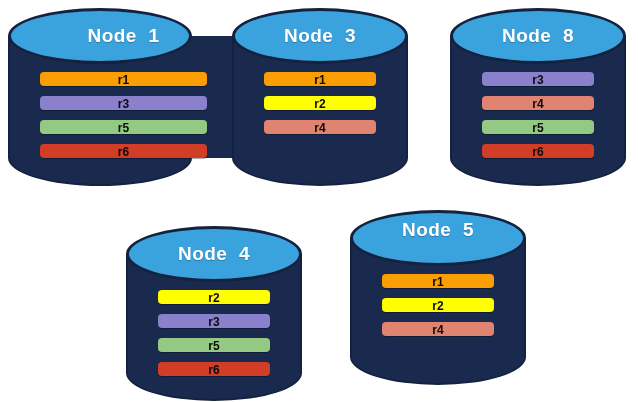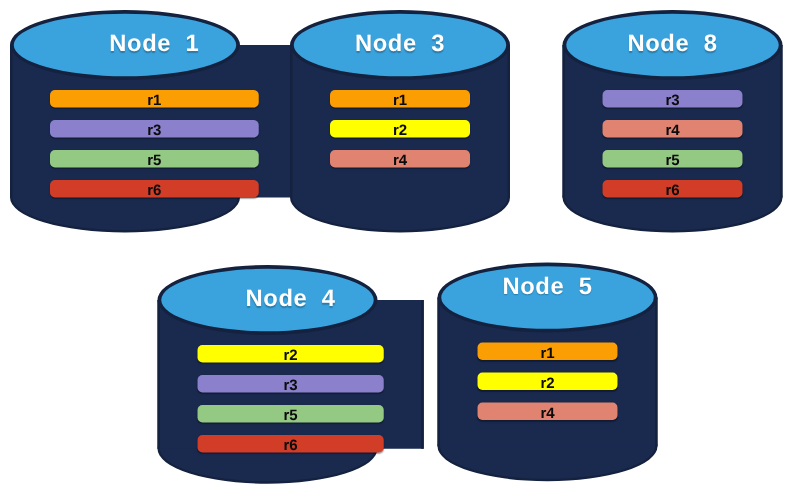--- a/index.html
+++ b/index.html
@@ -135,21 +135,21 @@
           <span>r4</span>
         </div>
         <div class="shard" style="background: rgb(148, 201, 131); color: rgb(11, 11, 11);">
           <span>r5</span>
         </div>
         <div class="shard" style="background: rgb(210, 61, 40); color: rgb(11, 11, 11);">
           <span>r6</span>
         </div>
       </div>
     </div>
-    <div class="node" style="left: 126px; top: 212px; width: 213px; height: 175px;">
+    <div class="node" style="left: 126px; top: 226px; width: 176px; height: 175px;">
       <div class="cyl-bottom" style="width: 176px; height: 56px; top: 119px; background: rgb(26, 42, 79); border-color: rgb(20, 34, 63);"></div>
       <div class="cyl-body" style="top: 28px; height: 119px; background: rgb(26, 42, 79); border-left-color: rgb(20, 34, 63); border-right-color: rgb(20, 34, 63);"></div>
       <div class="cyl-top" style="width: 176px; height: 56px; top: 0px; background: rgb(58, 163, 221); border-color: rgb(20, 34, 63);"></div>
       <div class="node-label" style="top: 17px; color: rgb(255, 255, 255);">Node  4</div>
       <div class="shards" style="top: 64px; padding-left: 32px; padding-right: 32px; box-sizing: border-box;">
         <div class="shard" style="background: rgb(255, 255, 0); color: rgb(11, 11, 11);">
           <span>r2</span>
         </div>
         <div class="shard" style="background: rgb(138, 128, 204); color: rgb(11, 11, 11);">
           <span>r3</span>

